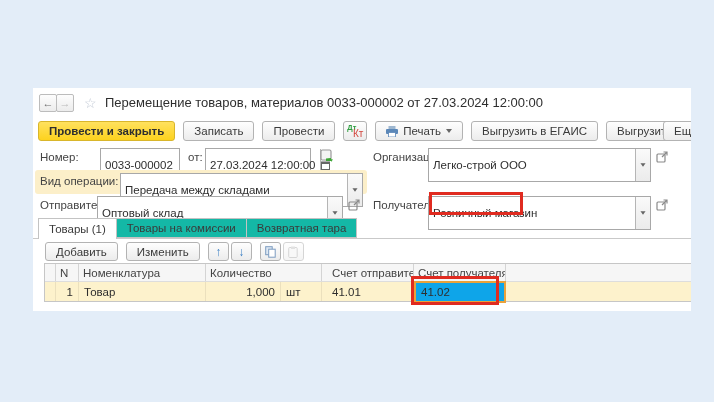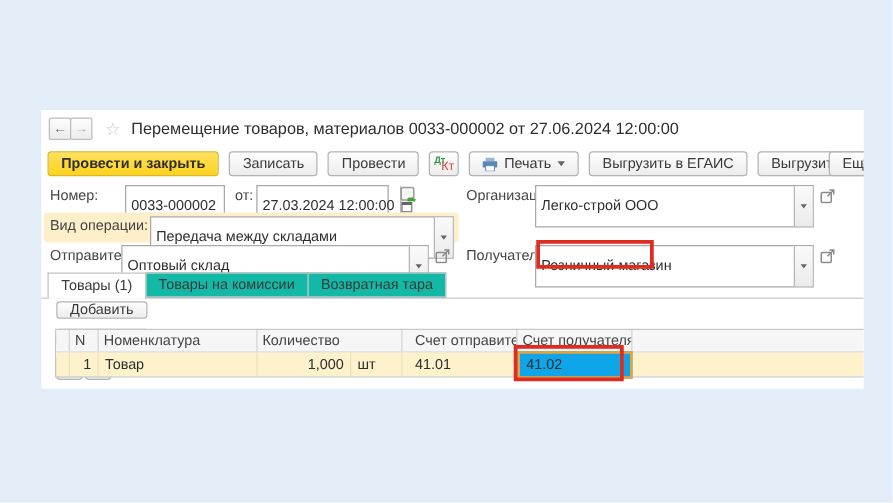--- a/index.html
+++ b/index.html
@@ -65,21 +65,21 @@
   
   .tabs { position:absolute; left:5px; top:130px; display:flex; }
   .tabline { position:absolute; left:0; right:0; top:150px; height:1px; background:#c9c9c9; }
   .tab {
     height:20px; padding:0 10px; font-size:11.5px; color:#3a3a3a;
     border:1px solid #c3c3c3; background:#14b8a6; display:inline-flex;
     align-items:center; margin-right:-1px; cursor:pointer; position:relative;
   }
   .tab.active { background:#fff; height:21px; border-bottom:0; z-index:3; }
   
-  .itembar { position:absolute; left:12px; top:153px; height:20px; display:flex; align-items:flex-start; gap:8px;flex-direction:column; }
+  .itembar { position:absolute; left:12px; top:153px; height:20px; display:flex; align-items:flex-end; gap:8px; }
   .btn.small { height:19px; }
   .btn.sq { width:21px; padding:0; justify-content:center; }
   .arrow-up { color:#3b7fc4; font-weight:bold; font-size:12px; }
   .arrow-dn { color:#3b7fc4; font-weight:bold; font-size:12px; }
   .btn.disabled { opacity:.55; cursor:default; }
   .pair { display:flex; }
   .pair .btn + .btn { margin-left:2px; }
   
   .grid { position:absolute; left:11px; top:175px; width:647px; border:1px solid #c6c6c6; border-right:0; }
   .grow { display:flex; height:17px; background:#f6f6f6; font-size:11.5px; color:#444; }
@@ -102,21 +102,21 @@
   svg { display:block; }
 </style>
 </head>
 <body>
 
 <div class="panel">
 
   <div class="navbtn" style="left:6px"><span>←</span></div>
   <div class="navbtn fwd" style="left:23px"><span>→</span></div>
   <div class="favstar">☆</div>
-  <div class="doc-title">Перемещение товаров, материалов 0033-000002 от 27.06.2024 12:00:00</div>
+  <div class="doc-title">Перемещение товаров, материалов 0033-000002 от 27.03.2024 12:00:00</div>
 
   <div class="cmdbar">
     <div class="btn primary">
         <span>Провести и закрыть</span>
       </div>
     <div class="btn">
         <span>Записать</span>
       </div>
     <div class="btn">
         <span>Провести</span>

